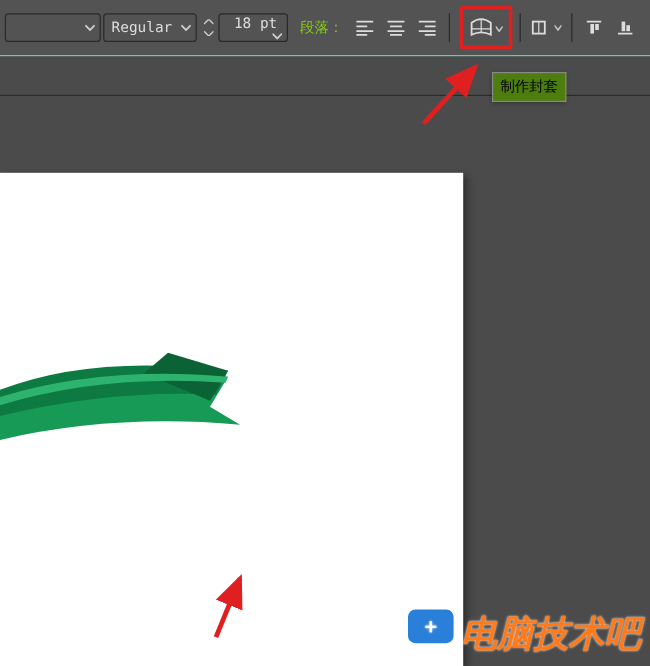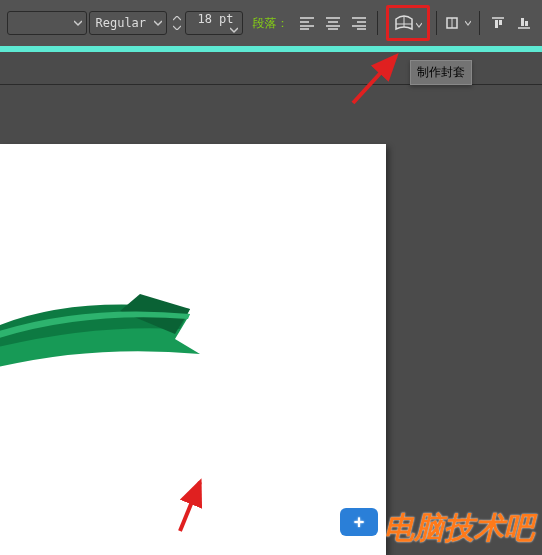--- a/index.html
+++ b/index.html
@@ -8,26 +8,25 @@
     width: 542px;
     height: 555px;
     background: #4b4b4b;
     font-family: sans-serif;
     overflow: hidden;
     position: relative;
   }
   .toolbar {
     height: 46px;
     background: #535353;
-    border-bottom: 6px solid #5eead4;
+    border-bottom: 1px solid #5eead4;
     display: flex;
     align-items: center;
     padding: 0 4px;
     gap: 2px;
-    justify-content: center;
   }
   .toolbar2 {
     height: 32px;
     background: #4b4b4b;
     border-bottom: 1px solid #2a2a2a;
   }
   .dropdown {
     display: flex;
     align-items: center;
     background: #535353;
@@ -96,21 +95,21 @@
     display:flex;
     align-items:center;
     justify-content:center;
     gap:2px;
     color:#ddd;
   }
   .tooltip {
     position: absolute;
     top: 60px;
     left: 410px;
-    background: #737373;
+    background: #4d7c0f;
     border: 1px solid #888;
     color: #000;
     font-size: 12px;
     padding: 3px 6px;
     white-space: nowrap;
     box-shadow: 0 2px 4px rgba(0,0,0,.3);
   }
   .arrow-to-envelope {
     position: absolute;
     top: 48px;

